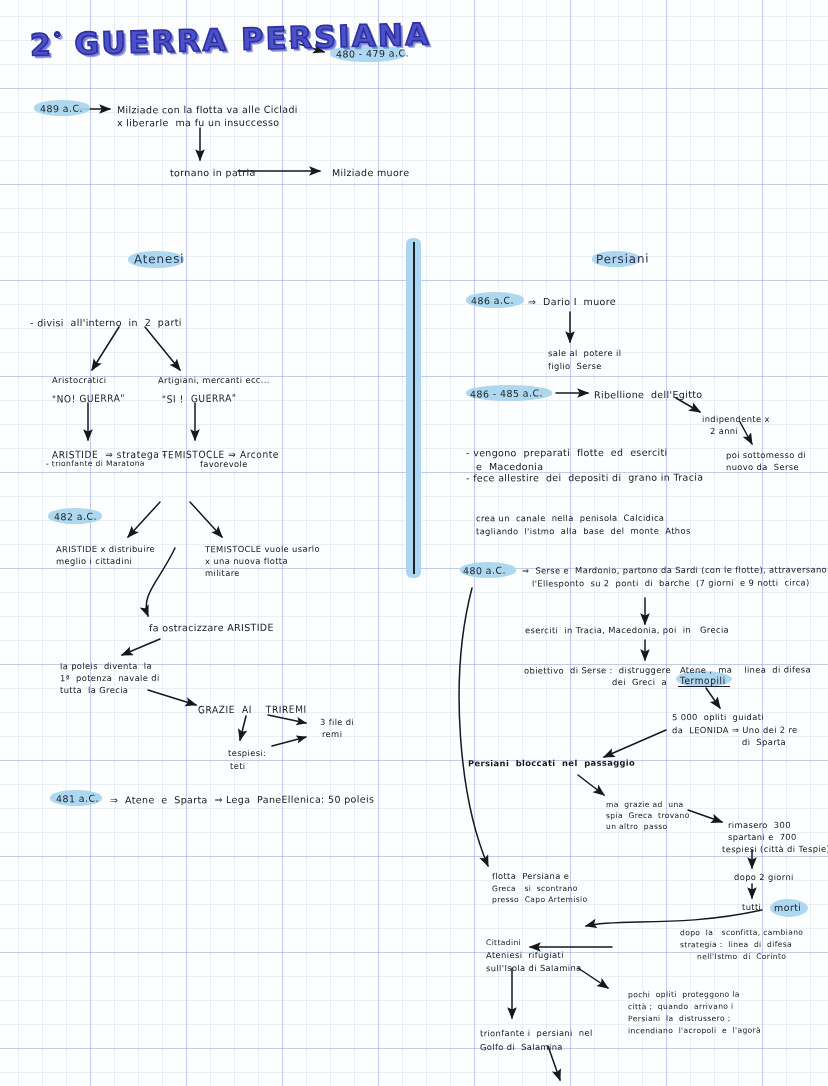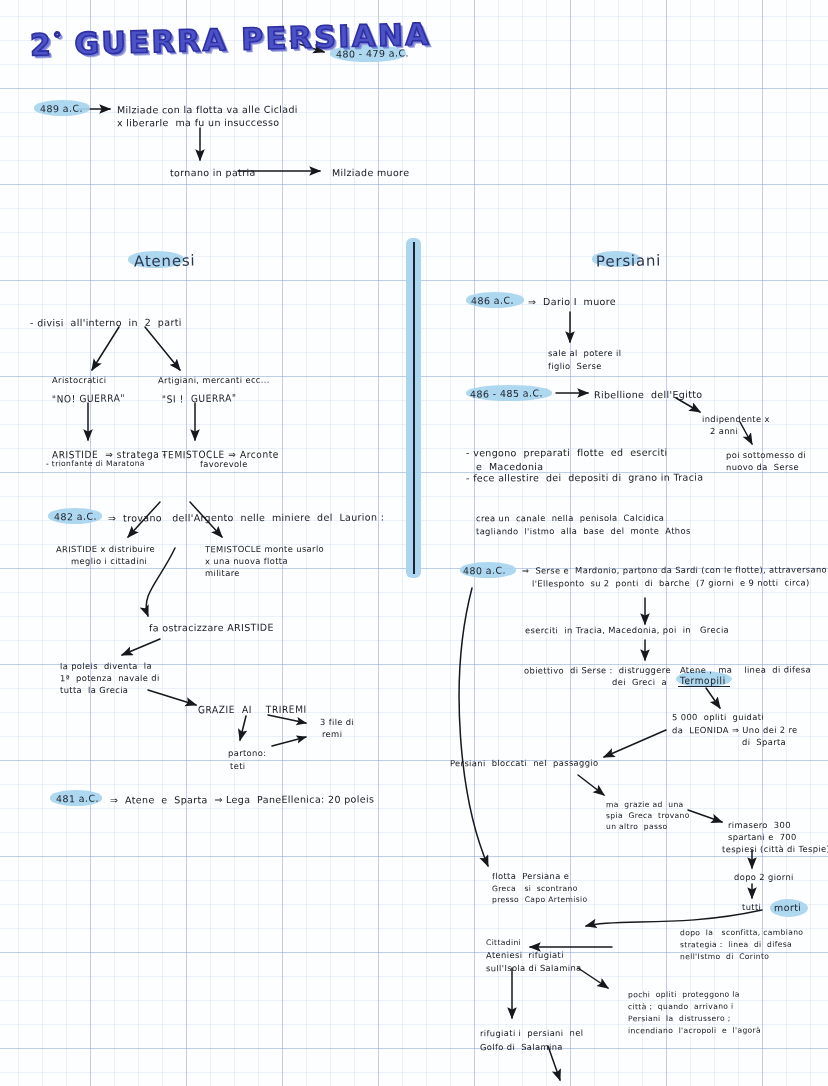--- a/index.html
+++ b/index.html
@@ -84,21 +84,21 @@
     -webkit-text-stroke: 1.6px #2f2fa0;
     text-shadow: 2px 2px 0 #6f78dd, 3px 3px 0 rgba(70,75,170,0.45);
     transform: rotate(-1.6deg);
     white-space: pre;
   }
   #title .deg { font-size: 16px; vertical-align: super; letter-spacing: 0; }
 
   .section-label {
     position: absolute;
     font-family: "DejaVu Sans", sans-serif;
-    font-size: 15px;
+    font-size: 12px;
     letter-spacing: 0.8px;
     color: #2a3550;
     white-space: pre;
     transform: rotate(-1deg);
   }
 
   .divider-hl {
     position: absolute;
     background: #a8d4ef;
     border-radius: 6px;
@@ -234,43 +234,42 @@
   <div class="hw caps tilt1" style="left:52px; top:392px;">"NO! GUERRA"</div>
   <div class="hw s2 caps tilt3" style="left:52px; top:448px;">ARISTIDE  ⇒ stratega -</div>
   <div class="hw s3 tilt3" style="left:46px; top:459px;">- trionfante di Maratona</div>
 
   <div class="hw s2 tilt3" style="left:158px; top:375px;">Artigiani, mercanti ecc...</div>
   <div class="hw caps tilt1" style="left:162px; top:392px;">"SI !  GUERRA"</div>
   <div class="hw s2 caps tilt3" style="left:162px; top:448px;">TEMISTOCLE ⇒ Arconte</div>
   <div class="hw s2 tilt3" style="left:200px; top:459px;">favorevole</div>
 
   <div class="chip-text" style="left:54px; top:511px;">482 a.C.</div>
-  <div class="hw tilt3" style="left:108px; top:511px;">⇒  trovano   dell'Argento  nelle  miniere  del  Laurion :</div>
 
   <div class="hw s2 tilt3" style="left:56px; top:544px;">ARISTIDE x distribuire</div>
-  <div class="hw s2 tilt3" style="left:56px; top:556px;margin-left:15px;">meglio i cittadini</div>
-
-  <div class="hw s2 tilt3" style="left:205px; top:544px;">TEMISTOCLE monte usarlo</div>
+  <div class="hw s2 tilt3" style="left:56px; top:556px;">meglio i cittadini</div>
+
+  <div class="hw s2 tilt3" style="left:205px; top:544px;">TEMISTOCLE vuole usarlo</div>
   <div class="hw s2 tilt3" style="left:205px; top:556px;">x una nuova flotta</div>
   <div class="hw s2 tilt3" style="left:205px; top:568px;">militare</div>
 
   <div class="hw tilt3" style="left:149px; top:621px;">fa ostracizzare ARISTIDE</div>
 
   <div class="hw s2 tilt3" style="left:60px; top:661px;">la poleis  diventa  la</div>
   <div class="hw s2 tilt3" style="left:60px; top:673px;">1ª  potenza  navale di</div>
   <div class="hw s2 tilt3" style="left:60px; top:685px;">tutta  la Grecia</div>
 
   <div class="hw caps tilt3" style="left:198px; top:703px;">GRAZIE  AI    TRIREMI</div>
-  <div class="hw s2 tilt3" style="left:228px; top:748px;">partono:</div>
+  <div class="hw s2 tilt3" style="left:228px; top:748px;">tespiesi:</div>
   <div class="hw s2 tilt3" style="left:230px; top:761px;">teti</div>
   <div class="hw s2 tilt3" style="left:320px; top:717px;text-align:right;">3 file di</div>
   <div class="hw s2 tilt3" style="left:322px; top:729px;">remi</div>
 
   <div class="chip-text" style="left:56px; top:793px;">481 a.C.</div>
-  <div class="hw tilt3" style="left:110px; top:793px;">⇒  Atene  e  Sparta  ⇒ Lega  PaneEllenica: 20 poleis</div>
+  <div class="hw tilt3" style="left:110px; top:793px;">⇒  Atene  e  Sparta  ⇒ Lega  PaneEllenica: 50 poleis</div>
 
   <div class="section-label" style="left:596px; top:252px;">Persiani</div>
 
   <div class="chip-text" style="left:471px; top:295px;">486 a.C.</div>
   <div class="hw tilt3" style="left:528px; top:295px;">⇒  Dario I  muore</div>
   <div class="hw s2 tilt3" style="left:548px; top:348px;">sale al  potere il</div>
   <div class="hw s2 tilt3" style="left:548px; top:361px;">figlio  Serse</div>
 
   <div class="chip-text" style="left:470px; top:388px;">486 - 485 a.C.</div>
   <div class="hw tilt3" style="left:594px; top:388px;">Ribellione  dell'Egitto</div>
@@ -293,47 +292,47 @@
   <div class="hw s2 tilt3" style="left:525px; top:625px;">eserciti  in Tracia, Macedonia, poi  in   Grecia</div>
 
   <div class="hw s2 tilt3" style="left:524px; top:665px;">obiettivo  di Serse :  distruggere   Atene ,  ma    linea  di difesa</div>
   <div class="hw s2 tilt3" style="left:612px; top:677px;">dei  Greci  a</div>
   <div class="hw s2 caps tilt3" style="left:680px; top:674px;">Termopili</div>
 
   <div class="hw s2 tilt3" style="left:672px; top:712px;">5 000  opliti  guidati</div>
   <div class="hw s2 tilt3" style="left:672px; top:725px;">da  LEONIDA ⇒ Uno dei 2 re</div>
   <div class="hw s2 tilt3" style="left:742px; top:737px;">di  Sparta</div>
 
-  <div class="hw s2 tilt3" style="left:450px; top:758px;">Persiani  bloccati  nel  passaggio</div>
+  <div class="hw s2 tilt3" style="left:468px; top:758px;font-weight:bold;">Persiani  bloccati  nel  passaggio</div>
 
   <div class="hw s3 tilt3" style="left:606px; top:800px;">ma  grazie ad  una</div>
   <div class="hw s3 tilt3" style="left:606px; top:811px;">spia  Greca  trovano</div>
   <div class="hw s3 tilt3" style="left:606px; top:822px;">un altro  passo</div>
 
   <div class="hw s2 tilt3" style="left:728px; top:820px;">rimasero  300</div>
   <div class="hw s2 tilt3" style="left:728px; top:832px;">spartani e  700</div>
   <div class="hw s2 tilt3" style="left:722px; top:844px;">tespiesi (città di Tespie)</div>
 
   <div class="hw s2 tilt3" style="left:734px; top:872px;">dopo 2 giorni</div>
   <div class="hw s2 tilt3" style="left:742px; top:902px;">tutti</div>
   <div class="chip-text" style="left:774px; top:902px;">morti</div>
 
   <div class="hw s2 tilt3" style="left:492px; top:871px;">flotta  Persiana e</div>
   <div class="hw s3 tilt3" style="left:492px; top:884px;">Greca   si  scontrano</div>
   <div class="hw s3 tilt3" style="left:492px; top:895px;">presso  Capo Artemisio</div>
 
   <div class="hw s3 tilt3" style="left:680px; top:928px;">dopo  la   sconfitta, cambiano</div>
   <div class="hw s3 tilt3" style="left:680px; top:940px;">strategia :  linea  di  difesa</div>
-  <div class="hw s3 tilt3" style="left:680px; top:952px;">nell'Istmo  di  Corinto</div>
+  <div class="hw s3 tilt3" style="left:697px; top:952px;">nell'Istmo  di  Corinto</div>
 
   <div class="hw s3 tilt3" style="left:486px; top:938px;">Cittadini</div>
   <div class="hw s2 tilt3" style="left:486px; top:950px;">Ateniesi  rifugiati</div>
   <div class="hw s2 tilt3" style="left:486px; top:963px;">sull'Isola di Salamina</div>
 
   <div class="hw s3 tilt3" style="left:628px; top:990px;">pochi  opliti  proteggono la</div>
   <div class="hw s3 tilt3" style="left:628px; top:1002px;">città ;  quando  arrivano i</div>
   <div class="hw s3 tilt3" style="left:628px; top:1014px;">Persiani  la  distrussero ;</div>
   <div class="hw s3 tilt3" style="left:628px; top:1026px;">incendiano  l'acropoli  e  l'agorà</div>
 
-  <div class="hw s2 tilt3" style="left:480px; top:1028px;">rifugiati i  persiani  nel</div>
+  <div class="hw s2 tilt3" style="left:480px; top:1028px;">trionfante i  persiani  nel</div>
   <div class="hw s2 tilt3" style="left:480px; top:1042px;">Golfo di  Salamina</div>
 
 </div>
 
 </body></html>

